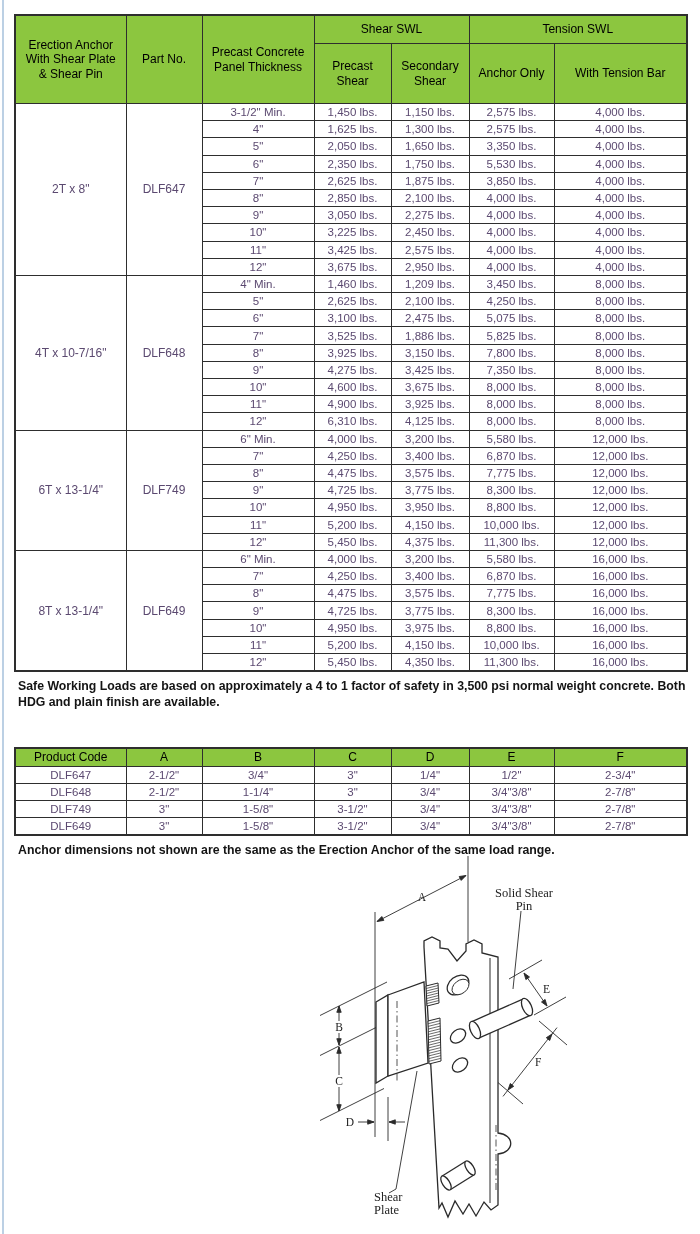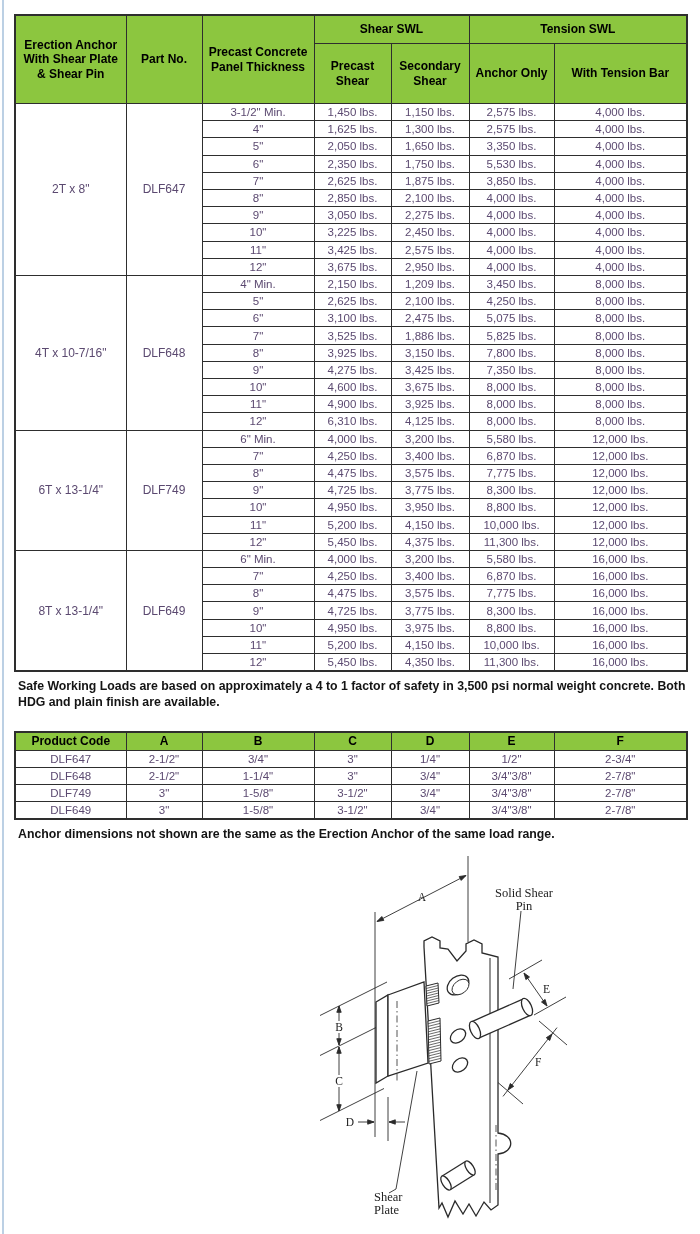--- a/index.html
+++ b/index.html
@@ -6,28 +6,28 @@
   body{
     width:700px;height:1234px;position:relative;background:#fff;
     font-family:"Liberation Sans", sans-serif;
     -webkit-font-smoothing:antialiased;
   }
   .page-edge{position:absolute;left:2px;top:0;width:2px;height:100%;background:#bcd0e4;}
   .content{position:absolute;left:0;top:0;width:700px;padding:14px 0 0 14px;box-sizing:border-box;}
   table{border-collapse:collapse;table-layout:fixed;width:672px;}
   table{border:2px solid var(--line,#2e2e2e);}
   th,td{border:1px solid var(--line,#2e2e2e);text-align:center;vertical-align:middle;padding:0;overflow:hidden;}
-  thead th{background:var(--green,#8cc63f);color:#000;font-weight:bold;font-size:12px;line-height:1.22;white-space:pre-line;}
+  thead th{background:var(--green,#8cc63f);color:#000;font-weight:normal;font-size:12px;line-height:1.22;white-space:pre-line;}
   .swl thead tr.r1 th{height:27px;}
   .swl thead tr.r2 th{height:59px;}
   .swl tbody td{height:16.2px;font-size:11.5px;color:var(--ink,#5b4970);}
   .swl tbody td.group{font-size:12px;}
   .note{width:688px;margin:7px 0 0 0;padding-left:4px;box-sizing:border-box;
         font-weight:bold;font-size:12.3px;line-height:1.3;color:#141414;}
-  .dim{margin-top:20px;}
+  .dim{margin-top:36px;}
   .dim thead th{height:17px;}
   .dim tbody td{height:15.9px;font-size:11.5px;color:var(--ink,#5b4970);}
   .diagram{position:absolute;left:312px;top:845px;}
   .diagram text{font-family:"Liberation Serif", serif;fill:#222;}
   .diagram .dimletter{font-size:11.5px;}
   .diagram .lbl{font-size:12.5px;}
 </style>
 </head>
 <body>
 
@@ -135,21 +135,21 @@
           <td>12"</td>
           <td>3,675 lbs.</td>
           <td>2,950 lbs.</td>
           <td>4,000 lbs.</td>
           <td>4,000 lbs.</td>
         </tr>
         <tr>
           <td class="group" rowspan="9">4T x 10-7/16"</td>
           <td class="group" rowspan="9">DLF648</td>
           <td>4" Min.</td>
-          <td>2,150 lbs.</td>
+          <td>1,460 lbs.</td>
           <td>1,209 lbs.</td>
           <td>3,450 lbs.</td>
           <td>8,000 lbs.</td>
         </tr>
         <tr>
           <td>5"</td>
           <td>2,625 lbs.</td>
           <td>2,100 lbs.</td>
           <td>4,250 lbs.</td>
           <td>8,000 lbs.</td>

